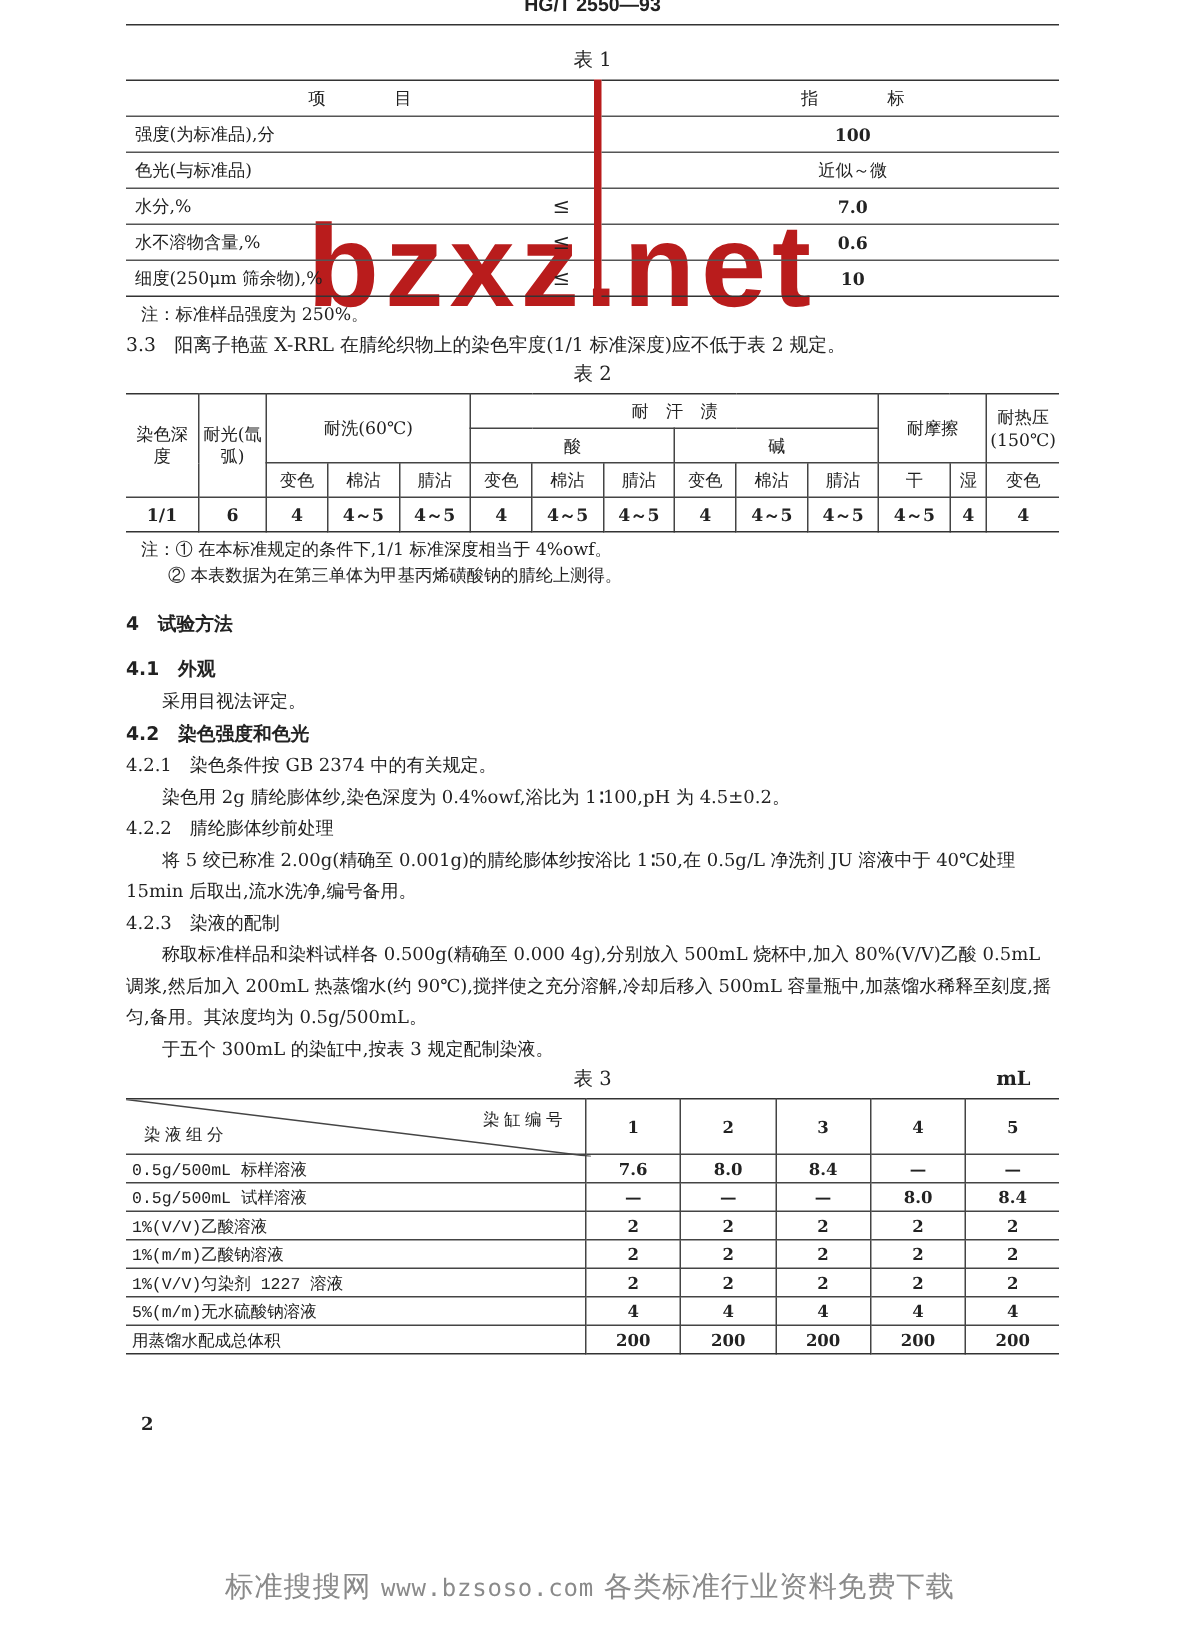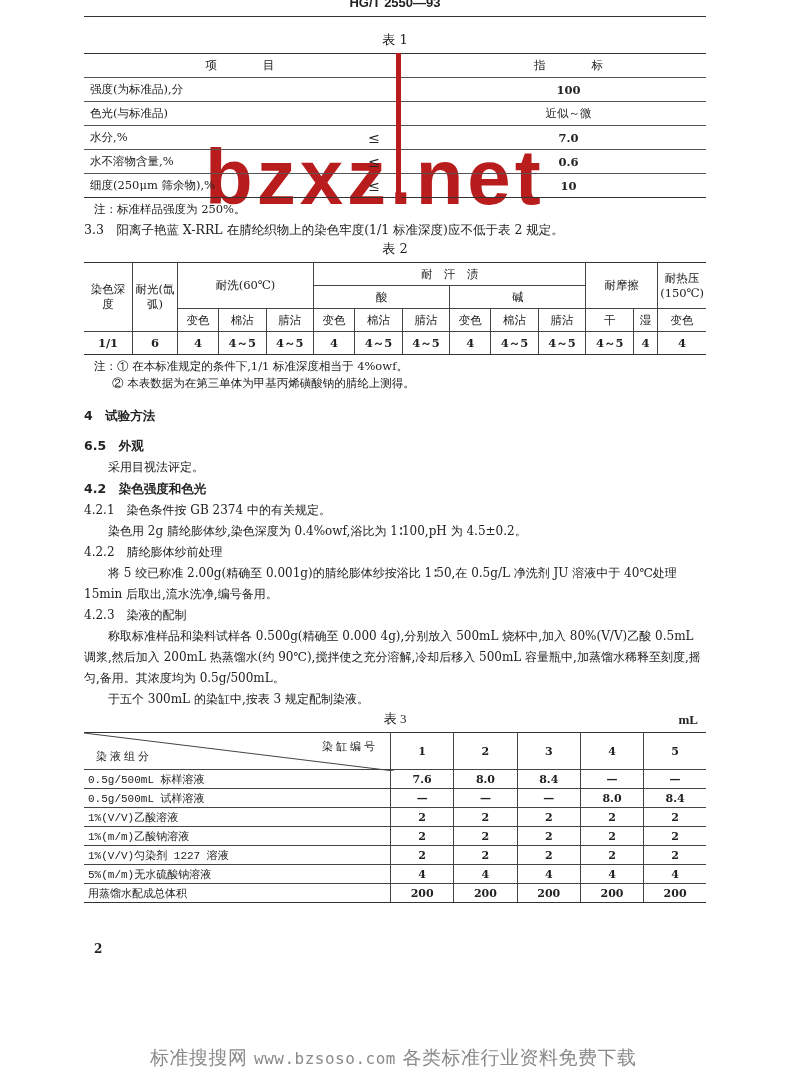--- a/index.html
+++ b/index.html
@@ -1,21 +1,21 @@
 <!DOCTYPE html>
 <html><head>
 <meta charset="utf-8">
 <style>
   html, body { margin:0; padding:0; background:#ffffff; }
   body { width:800px; height:1090px; position:relative; overflow:hidden;
          font-family:"DejaVu Serif", "Liberation Serif", serif; color:#222; }
   .page { position:absolute; left:84px; top:0; width:622px; }
   .hdr { text-align:center; font-family:"Liberation Sans", sans-serif; font-weight:bold; font-size:13px; height:13px; line-height:10px; overflow:hidden; margin-top:-2px; }
   .hdr-rule { border-top:1.5px solid #333; margin-top:5px; }
-  .cap { text-align:center; font-size:13px; margin:10px 0 4px; position:relative; }
+  .cap { text-align:center; font-size:13px; margin:10px 11px 4px; position:relative; }
   .cap .unit { position:absolute; right:8px; top:2px; font-weight:bold; }
   table { border-collapse:collapse; width:100%; font-size:11.5px; }
   td, th { font-weight:normal; }
   .t1 td { border-top:1px solid #555; border-bottom:1px solid #555; height:23px; padding:0 6px; }
   .t1 tr:first-child td { border-top:1.5px solid #333; }
   .t1 tr:last-child td { border-bottom:1.5px solid #333; }
   .t1 td.c1 { width:300px; border-right:5px solid #b91c1c; }
   .t1 td.c2 { text-align:center;padding-left:36px; }
   .t1 .le { float:right; padding-right:10px; font-size:14px; }
   .bold { font-weight:bold; }
@@ -129,32 +129,32 @@
       <td class="bold">4～5</td>
       <td class="bold">4</td>
       <td class="bold">4</td>
     </tr>
   </tbody>
     </table>
   <div class="note">注：① 在本标准规定的条件下,1/1 标准深度相当于 4%owf。</div>
   <div class="note" style="margin-left:28px;margin-top:2px;">② 本表数据为在第三单体为甲基丙烯磺酸钠的腈纶上测得。</div>
 
   <div class="h" style="margin-top:14px;">4　试验方法</div>
-  <div class="h" style="margin-top:8px;">6.5　外观</div>
+  <div class="h" style="margin-top:8px;">4.1　外观</div>
   <div class="p ind">采用目视法评定。</div>
   <div class="h">4.2　染色强度和色光</div>
   <div class="p">4.2.1　染色条件按 GB 2374 中的有关规定。</div>
   <div class="p ind">染色用 2g 腈纶膨体纱,染色深度为 0.4%owf,浴比为 1∶100,pH 为 4.5±0.2。</div>
   <div class="p">4.2.2　腈纶膨体纱前处理</div>
   <div class="p ind">将 5 绞已称准 2.00g(精确至 0.001g)的腈纶膨体纱按浴比 1∶50,在 0.5g/L 净洗剂 JU 溶液中于 40℃处理 15min 后取出,流水洗净,编号备用。</div>
   <div class="p">4.2.3　染液的配制</div>
   <div class="p ind">称取标准样品和染料试样各 0.500g(精确至 0.000 4g),分别放入 500mL 烧杯中,加入 80%(V/V)乙酸 0.5mL 调浆,然后加入 200mL 热蒸馏水(约 90℃),搅拌使之充分溶解,冷却后移入 500mL 容量瓶中,加蒸馏水稀释至刻度,摇匀,备用。其浓度均为 0.5g/500mL。</div>
   <div class="p ind">于五个 300mL 的染缸中,按表 3 规定配制染液。</div>
 
-  <div class="cap" style="margin-top:0;font-family:Liberation Serif, serif;">
+  <div class="cap" style="margin-top:0;">
     <span>表 3</span>
     <span class="unit">mL</span>
   </div>
   <table class="t3">
     <tbody>
         <tr>
       <td class="diag lbl" style="width:306px">
         <svg width="310" height="38">
               <line x1="0" y1="0" x2="310" y2="38" stroke="#444" stroke-width="1"></line>
             </svg>

